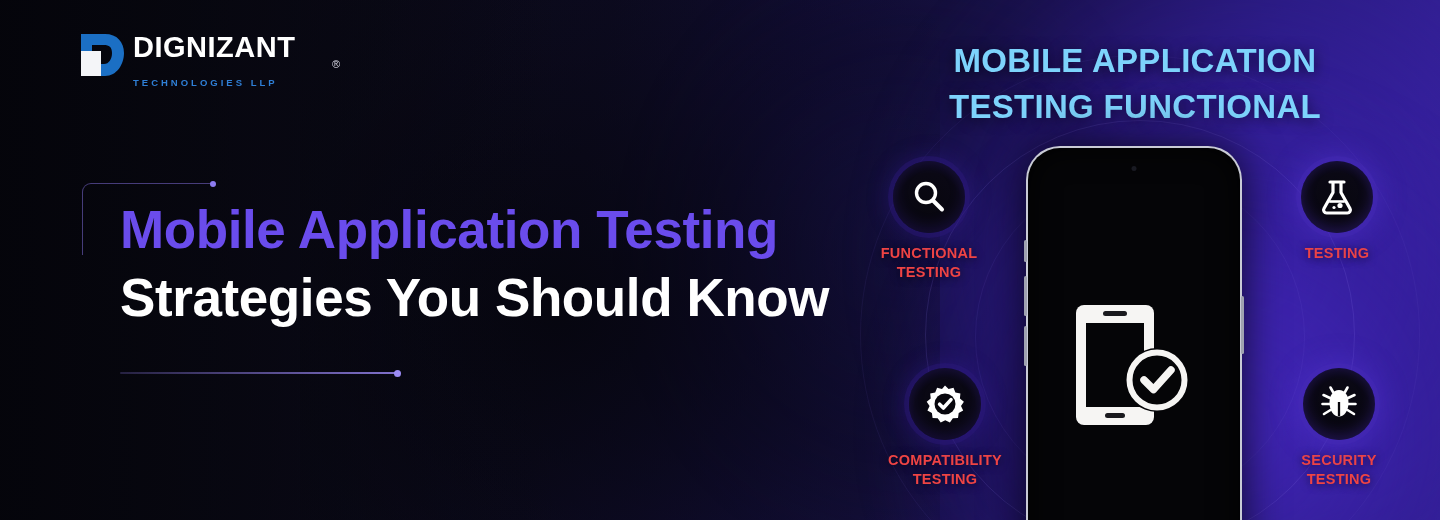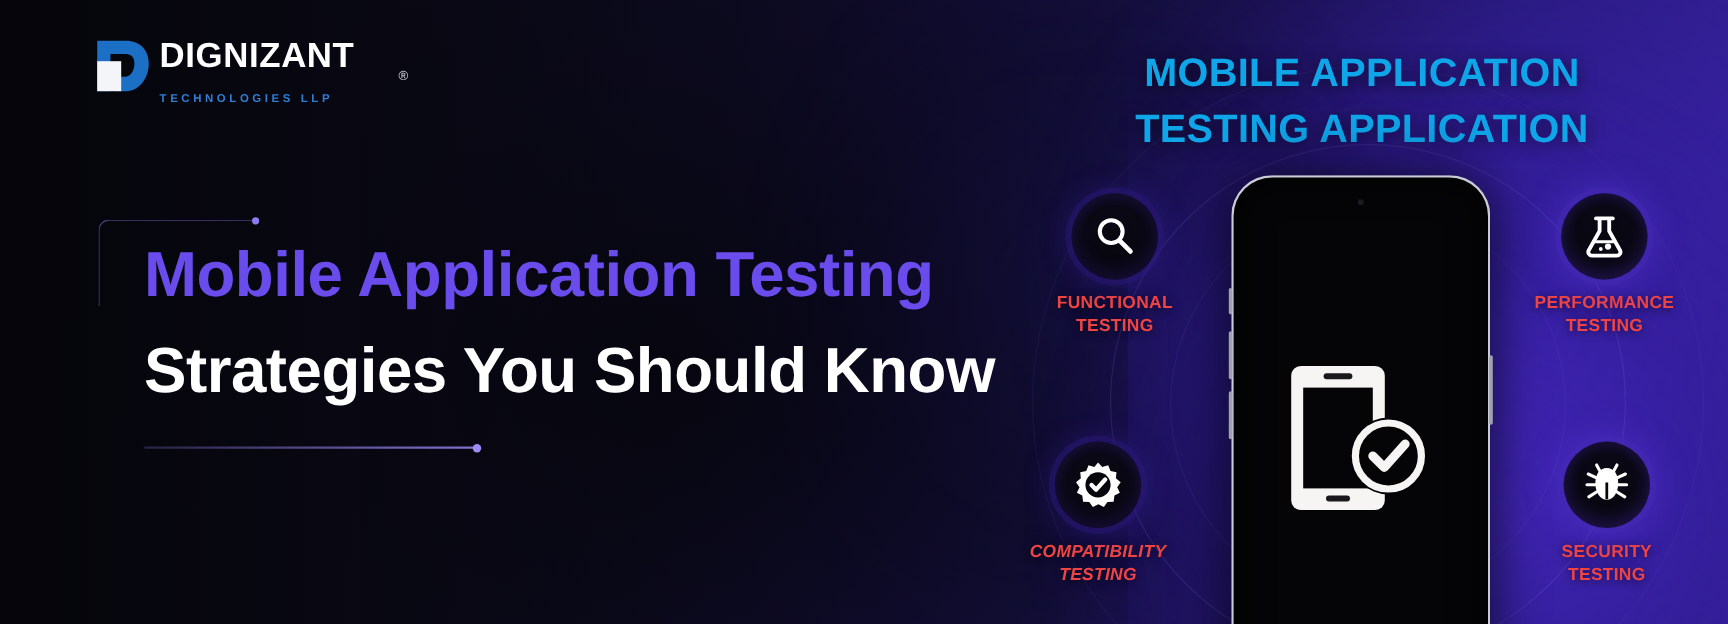--- a/index.html
+++ b/index.html
@@ -114,21 +114,21 @@
     font-size:9.5px; color:#2f7fd6; letter-spacing:3.0px;
     margin-top:15px; white-space:nowrap; font-weight:bold;
   }
 
   
   .right-title {
     position:absolute;
     left:880px; top:38px;
     width:510px;
     text-align:center;
-    color:#0ea5e9;
+    color:#7dd3fc;
     font-size:33px;
     font-weight:bold;
     line-height:1.38;
     letter-spacing:0.3px;
     text-shadow:0 2px 14px rgba(0,0,0,0.6);
   }
 
   
   .bracket {
     position:absolute;
@@ -148,21 +148,21 @@
     left:120px; top:201px;
     width:790px;
   }
   .headline .l1 {
     font-size:53px; font-weight:bold; color:#6a4cec;
     line-height:1.08; letter-spacing:-0.4px; white-space:nowrap;
   }
   .headline .l2 {
     font-size:53px; font-weight:bold; color:#ffffff;
     line-height:1.08; letter-spacing:-0.4px; white-space:nowrap;
-    margin-top:23px;
+    margin-top:11px;
   }
   .rule {
     position:absolute;
     left:120px; top:372px;
     width:278px; height:2px;
     background:linear-gradient(90deg, rgba(120,104,200,0.28) 0%, rgba(150,132,238,0.85) 100%);
     border-radius:2px;
   }
   .rule-dot {
     position:absolute; right:-3px; top:-2.5px;
@@ -222,21 +222,21 @@
     margin-top:11px;
     font-size:14.5px;
     font-weight:bold;
     color:#ef4444;
     line-height:1.28;
     letter-spacing:0.25px;
     text-shadow:0 1px 8px rgba(0,0,0,0.65);
   }
   .badge-fn   { left:834px; top:161px; }
   .badge-perf { left:1242px; top:161px; }
-  .badge-comp { left:820px; top:368px;font-style:italic; }
+  .badge-comp { left:850px; top:368px; }
   .badge-sec  { left:1244px; top:368px; }
 
   .badge-fn .badge-circle,
   .badge-comp .badge-circle {
     box-shadow:
       0 0 0 5px rgba(44,26,124,0.40),
       0 0 20px 7px rgba(58,34,165,0.28),
       inset 0 -5px 14px rgba(52,30,140,0.28);
   }
   .badge-perf .badge-circle,
@@ -274,21 +274,21 @@
     </div>
     <div class="logo-text-wrap">
       <div class="logo-name">DIGNIZANT</div>
       <div class="logo-sub">TECHNOLOGIES LLP</div>
     </div>
     <div class="logo-reg">®</div>
   </div>
 
   <div class="right-title">
     <div>MOBILE APPLICATION</div>
-    <div>TESTING APPLICATION</div>
+    <div>TESTING FUNCTIONAL</div>
   </div>
 
   <div class="bracket">
     <span class="bracket-dot"></span>
   </div>
 
   <div class="headline">
     <div class="l1">Mobile Application Testing</div>
     <div class="l2">Strategies You Should Know</div>
   </div>
@@ -340,21 +340,20 @@
         <svg width="36" height="38" viewBox="0 0 36 38">
           <path d="M11 4 h14" stroke="#ffffff" stroke-width="3.2" stroke-linecap="round"></path>
           <path d="M14 5 v9.5 L5 30.5 a3 3 0 0 0 2.6 4.5 h20.8 a3 3 0 0 0 2.6 -4.5 L22 14.5 V5" fill="none" stroke="#ffffff" stroke-width="3.2" stroke-linejoin="round"></path>
           <path d="M10.2 23.5 h15.6" stroke="#ffffff" stroke-width="2.6"></path>
           <circle cx="21" cy="27.5" r="2.6" fill="#ffffff"></circle>
           <circle cx="15" cy="29.5" r="1.6" fill="#ffffff"></circle>
         </svg>
       </span>
     </div>
     <div class="badge-label">
-      <div>PERFORMANCE</div>
       <div>TESTING</div>
     </div>
   </div>
 
   <div class="badge badge-comp">
     <div class="badge-circle">
       <span>
         <svg width="40" height="40" viewBox="0 0 40 40">
           <path d="M20 1.5 l3.6 3.6 l4.9 -1.4 l1.9 4.7 l5 1.1 l-0.5 5.1 l4 3.2 l-2.9 4.2 l2.2 4.6 l-4.5 2.4 l-0.7 5.1 l-5.1 0.2 l-3 4.1 l-4.6 -2.2 l-4.6 2.2 l-3 -4.1 l-5.1 -0.2 l-0.7 -5.1 l-4.5 -2.4 l2.2 -4.6 l-2.9 -4.2 l4 -3.2 l-0.5 -5.1 l5 -1.1 l1.9 -4.7 l4.9 1.4 z" fill="#ffffff"></path>
           <circle cx="20" cy="20" r="10.5" fill="#07060c"></circle>

